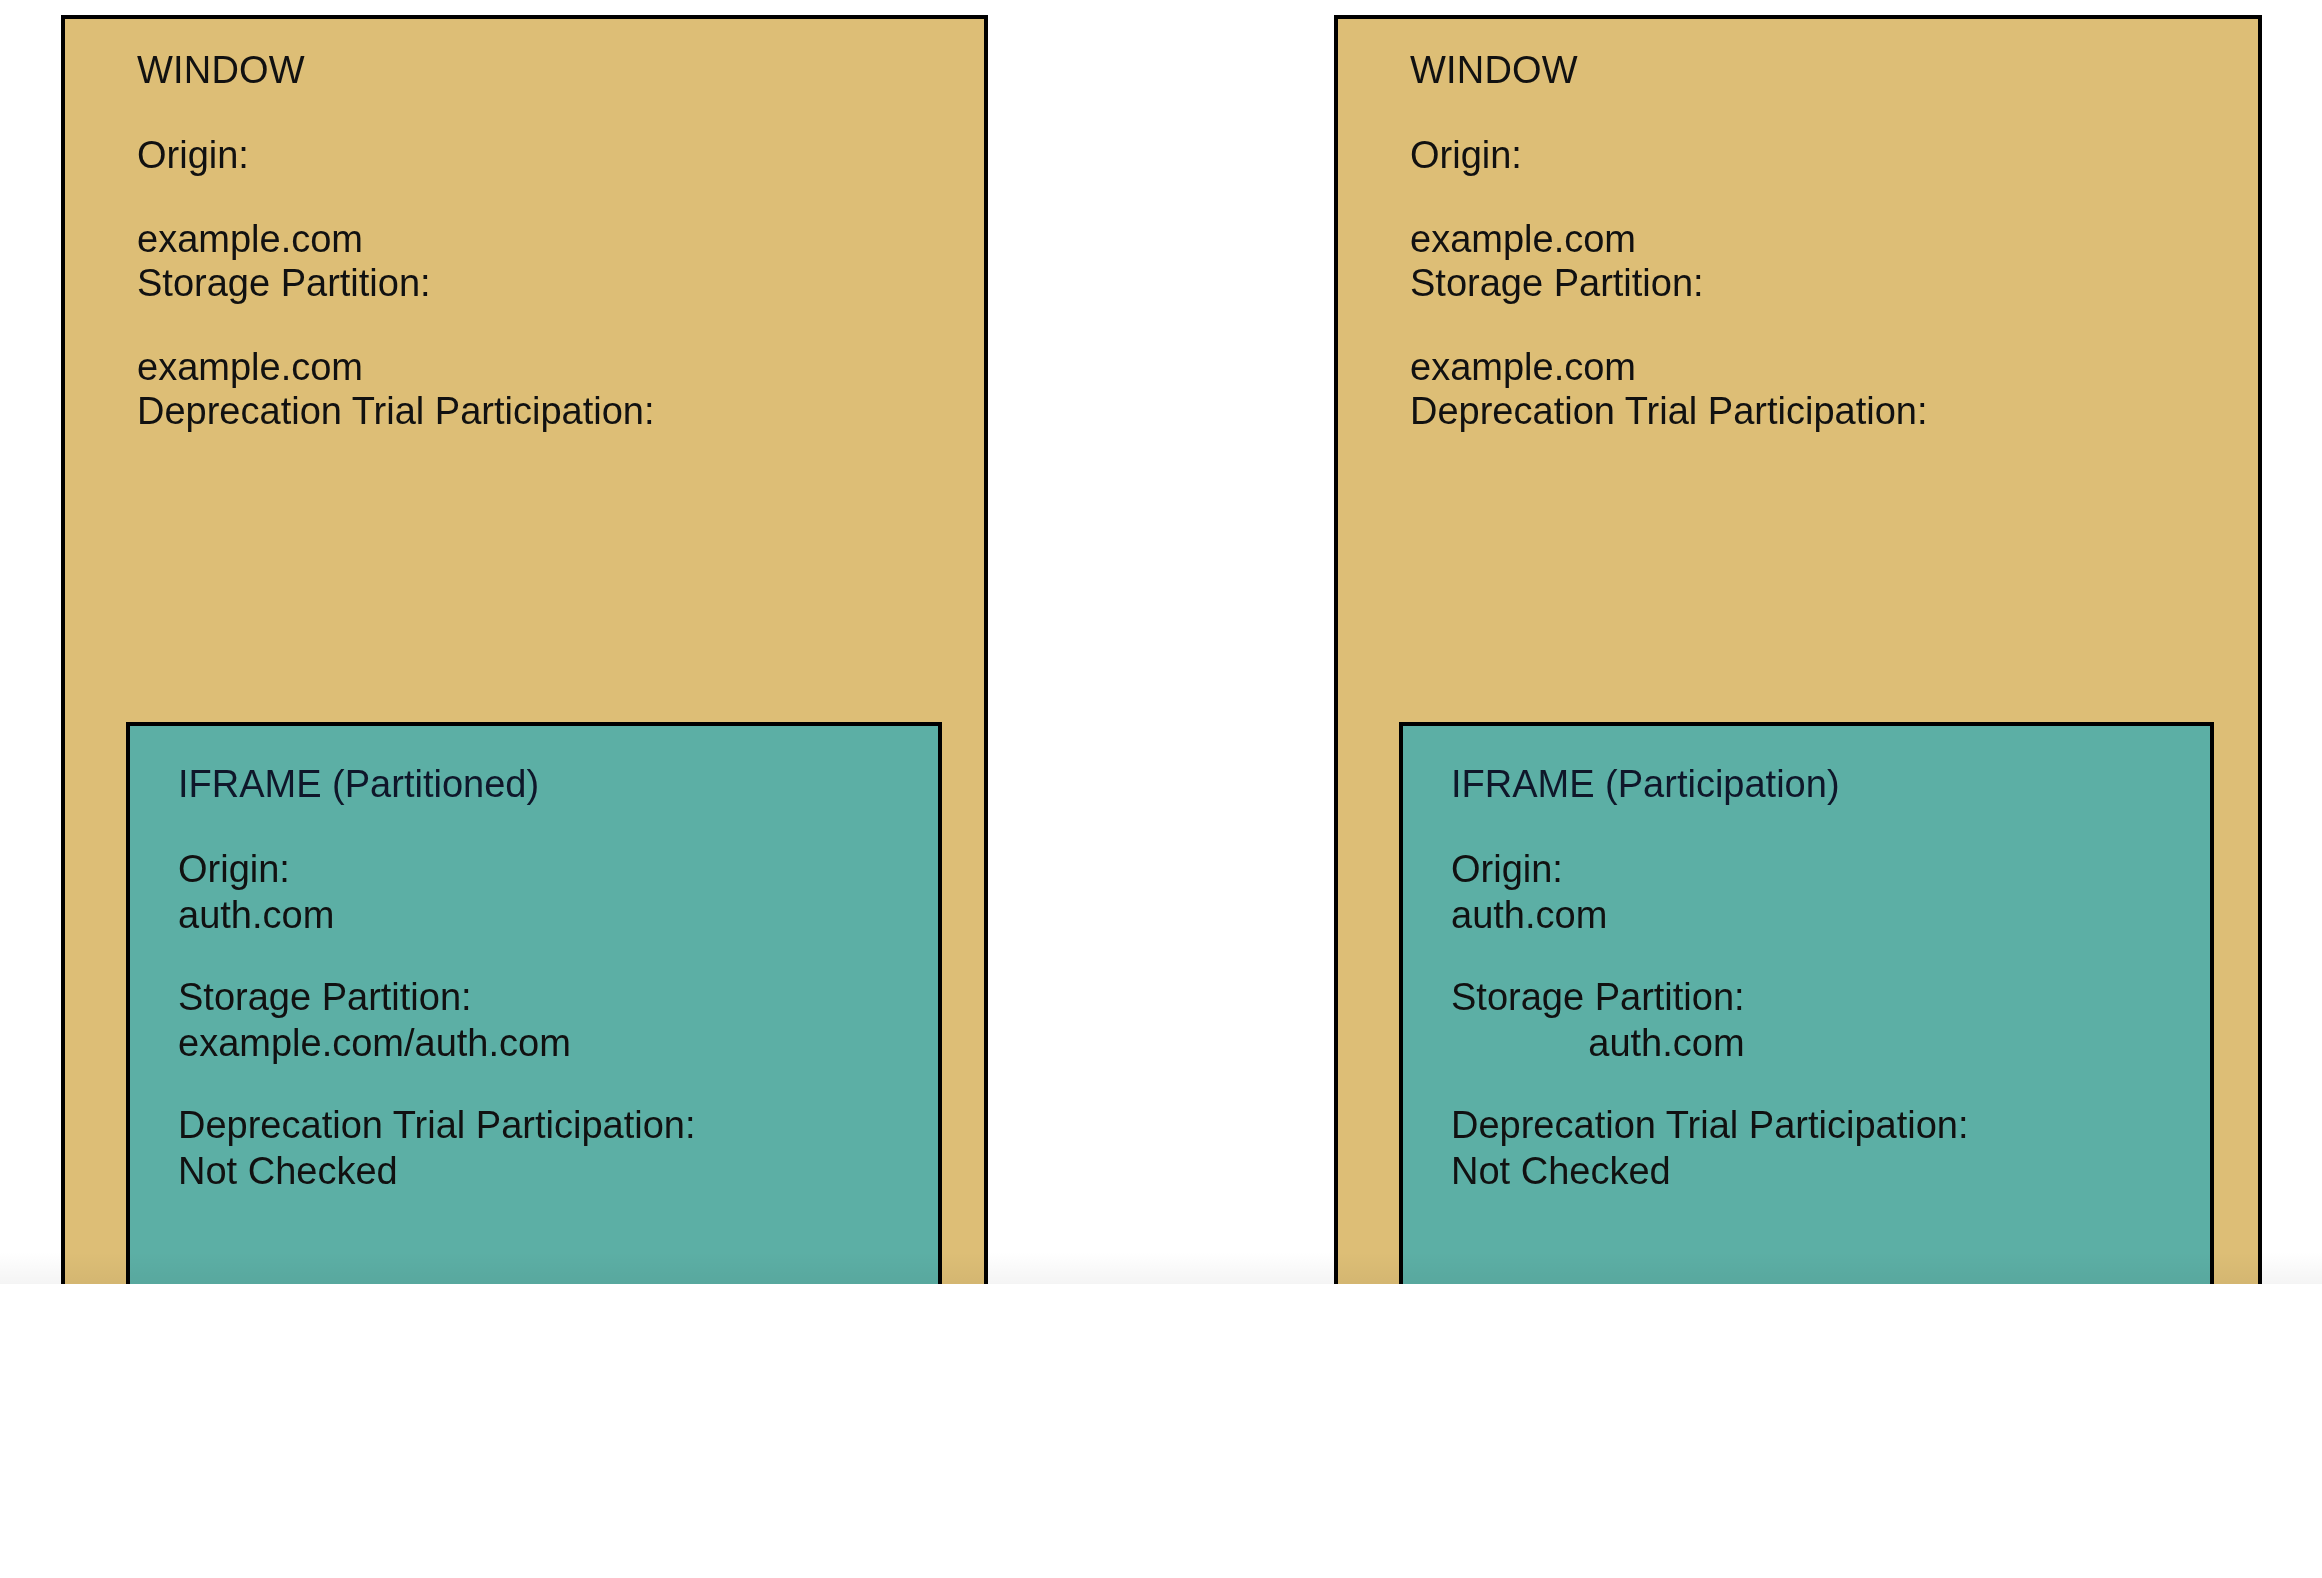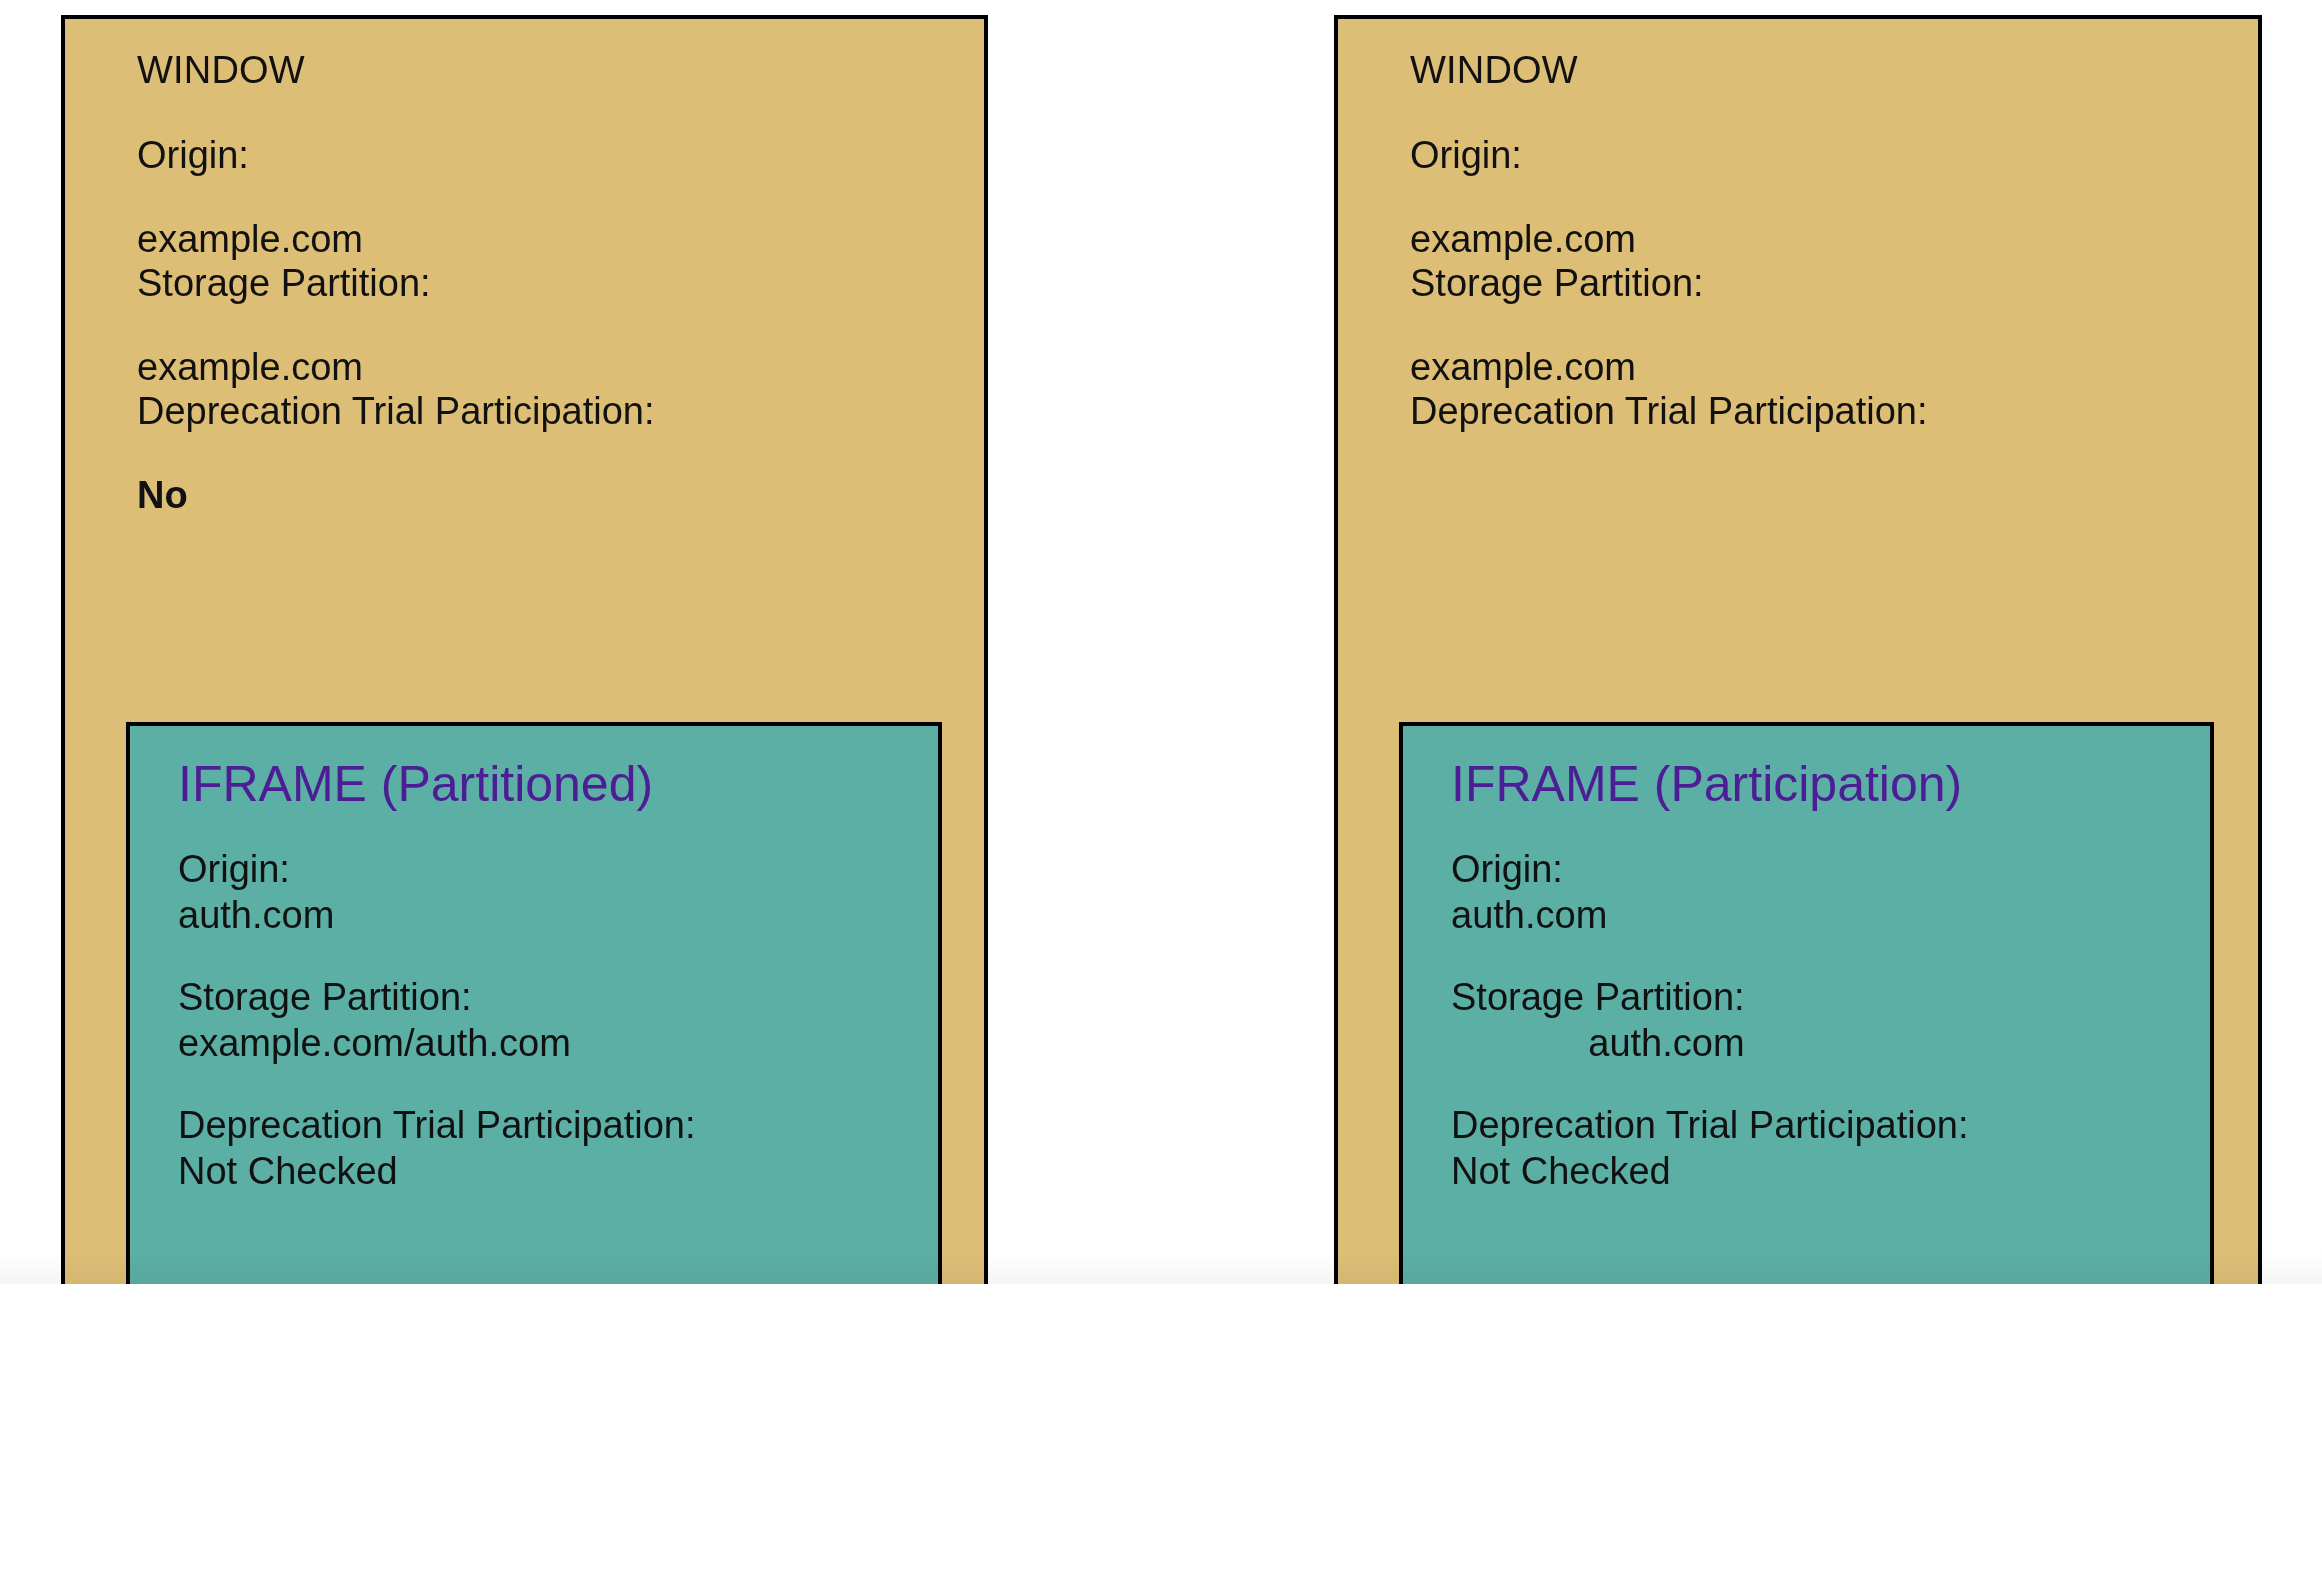--- a/index.html
+++ b/index.html
@@ -78,23 +78,23 @@
   .win-field .value.strong { font-weight: bold; }
 
   #win-origin-l,  #win-origin-r  { top: 113px; }
   #win-storage-l, #win-storage-r { top: 241px; }
   #win-dep-l,     #win-dep-r     { top: 369px; }
 
   .frame-title {
     position: absolute;
     left: 48px;
     top: 35px;
-    font-size: 50px;
+    font-size: 38px;
     line-height: 46px;
-    color: #4c1d95;
+    color: #0f172a;
     white-space: nowrap;
   }
 
   .frame-field {
     position: absolute;
     left: 48px;
     font-size: 38px;
     line-height: 46px;
     color: #111111;
     white-space: nowrap;
@@ -121,21 +121,20 @@
       <span class="value">example.com</span>
     </div>
 
     <div class="win-field" id="win-storage-l">
       <span class="label">Storage Partition:</span>
       <span class="value">example.com</span>
     </div>
 
     <div class="win-field" id="win-dep-l">
       <span class="label">Deprecation Trial Participation:</span>
-      <span class="value strong">No</span>
     </div>
 
     <div class="iframe-box" id="iframe-left">
 
       <div class="frame-title">IFRAME (Partitioned)</div>
 
       <div class="frame-field" id="fr-origin-l">
         <span class="label">Origin:</span>
         <span class="value">auth.com</span>
       </div>

